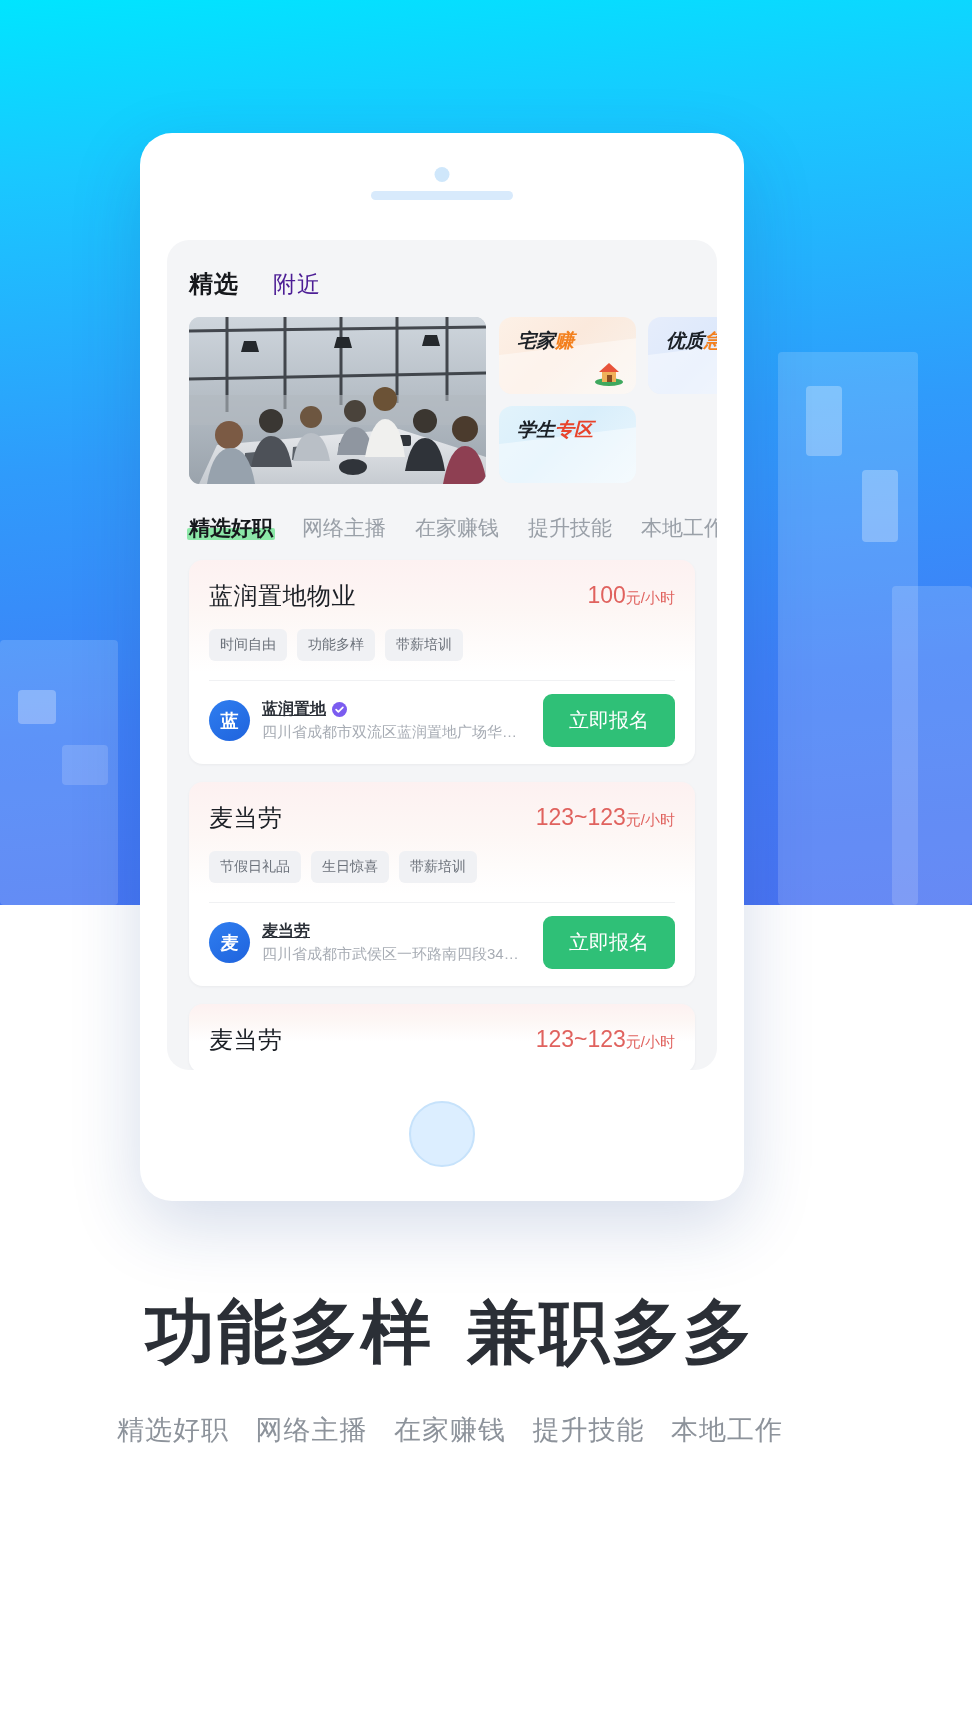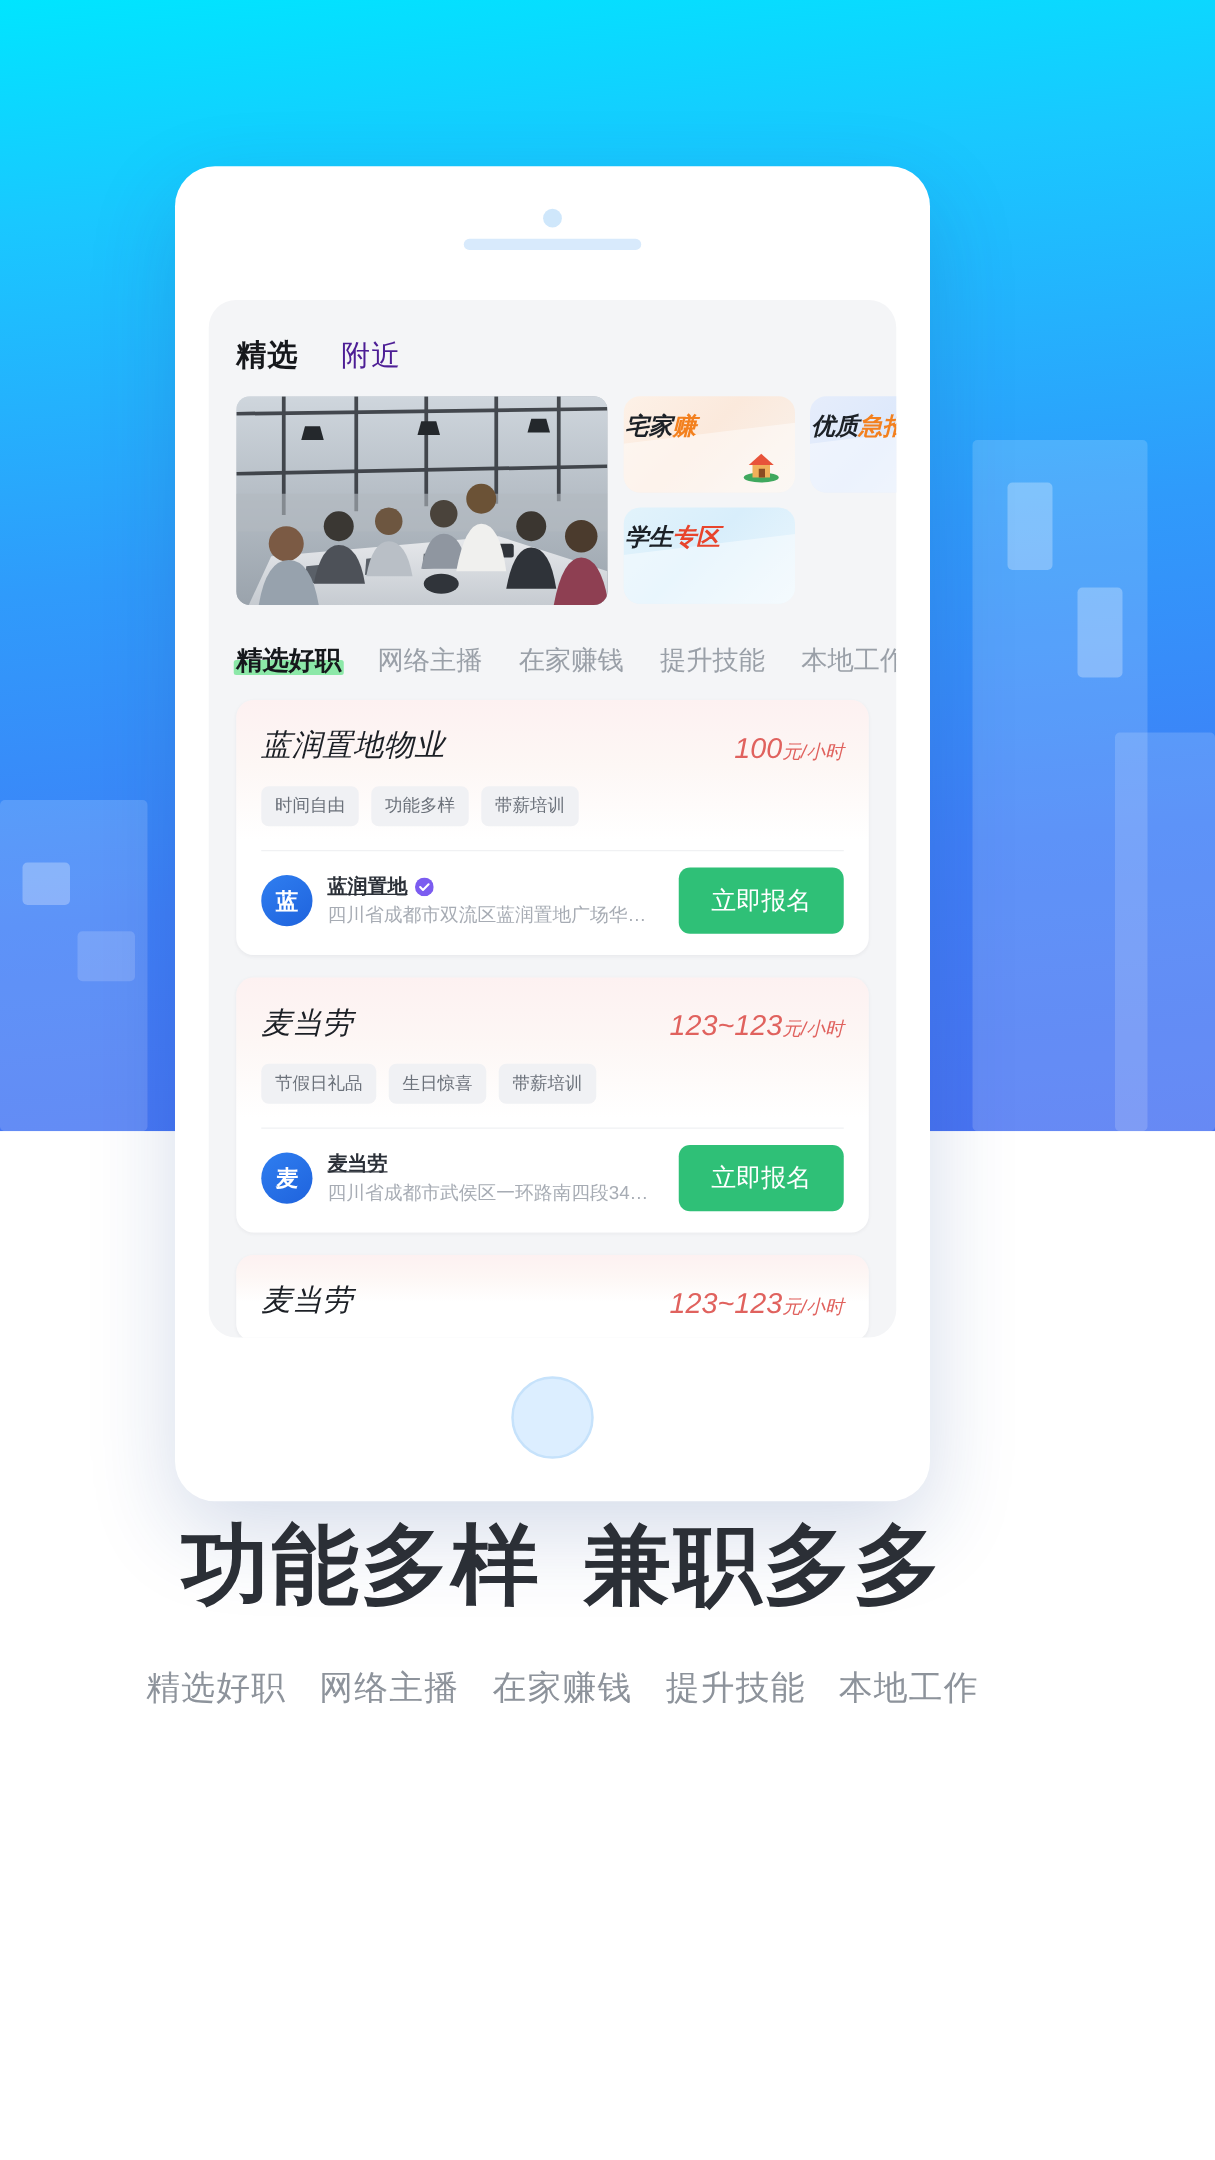--- a/index.html
+++ b/index.html
@@ -80,21 +80,21 @@
   .tile-t1 { background:linear-gradient(135deg,#fdf1e7 0%, #fbe9dc 45%, #f8f2ec 100%); }
   .tile-t2 { background:linear-gradient(135deg,#e6edfb 0%, #dce8fb 45%, #eaf1fd 100%); }
   .tile-t3 { background:linear-gradient(135deg,#e3f7ec 0%, #daf3e6 45%, #eaf8f1 100%); }
   .tile-t4 { background:linear-gradient(135deg,#e2f3fb 0%, #d8eefb 45%, #ecf7fd 100%); }
   .tile::after {
     content:""; position:absolute; left:-10%; top:38%; width:130%; height:70%;
     background:rgba(255,255,255,0.45);
     transform:rotate(-7deg); pointer-events:none;
   }
   .tile-title {
-    position:absolute; left:1px; top:11px; z-index:3;
+    position:absolute; left:18px; top:11px; z-index:3;
     font-size:19px; font-weight:800; font-style:italic; letter-spacing:0px;
     color:#1b2026; white-space:nowrap;
   }
   .tile-title em { font-style:italic; }
   .tile-em-orange { color:#f3801e; }
   .tile-em-red { color:#e8442c; }
   .tile-icon {
     position:absolute; right:12px; bottom:7px; z-index:4;
     width:30px; height:30px;
   }
@@ -115,21 +115,21 @@
   }
   .cat span { position:relative; z-index:2; }
 
   
   .cards { padding:18px 0 0 0; }
   .card {
     margin:0 22px 18px 22px; border-radius:14px; overflow:hidden;
     background:linear-gradient(180deg,#fdf1f1 0%, #fdf7f5 26%, #ffffff 55%, #ffffff 100%);
     box-shadow:0 1px 3px rgba(30,40,60,0.05);
   }
-  .card-top { padding:20px 20px 0 20px; display:flex; align-items:flex-end;font-style:italic; }
+  .card-top { padding:20px 20px 0 20px; display:flex; align-items:flex-start; }
   .job-title {
     font-size:24px; color:#1c2026; font-weight:500; letter-spacing:0.5px; flex:1;
   }
   .job-price {
     font-size:23px; color:#e0625e; font-weight:400; white-space:nowrap; padding-top:2px;
   }
   .job-price .unit { font-size:15px; }
   .tag-row { display:flex; gap:10px; padding:17px 20px 0 20px; flex-wrap:wrap; }
   .tag {
     background:#f0f1f4; color:#6b717a; font-size:14px;
@@ -155,21 +155,21 @@
   }
   .apply-btn {
     background:#2fc077; color:#ffffff; font-size:20px;
     padding:13px 26px; border-radius:9px; border:none;
     white-space:nowrap; flex:0 0 auto; cursor:pointer;
     font-family:inherit;
   }
 
   
   .mk-wrap {
-    position:absolute; left:0; top:1206px; width:900px; text-align:center;
+    position:absolute; left:0; top:1286px; width:900px; text-align:center;
   }
   .mk-head {
     font-size:70px; font-weight:900; color:#2b2f36;
     letter-spacing:2px; font-family:"Liberation Sans", "DejaVu Sans", sans-serif;
   }
   .mk-head .gap { display:inline-block; width:34px; }
   .mk-sub {
     margin-top:32px; font-size:27px; color:#8d939b; letter-spacing:1px;
   }
   .mk-sub span { margin:0 9px; }

